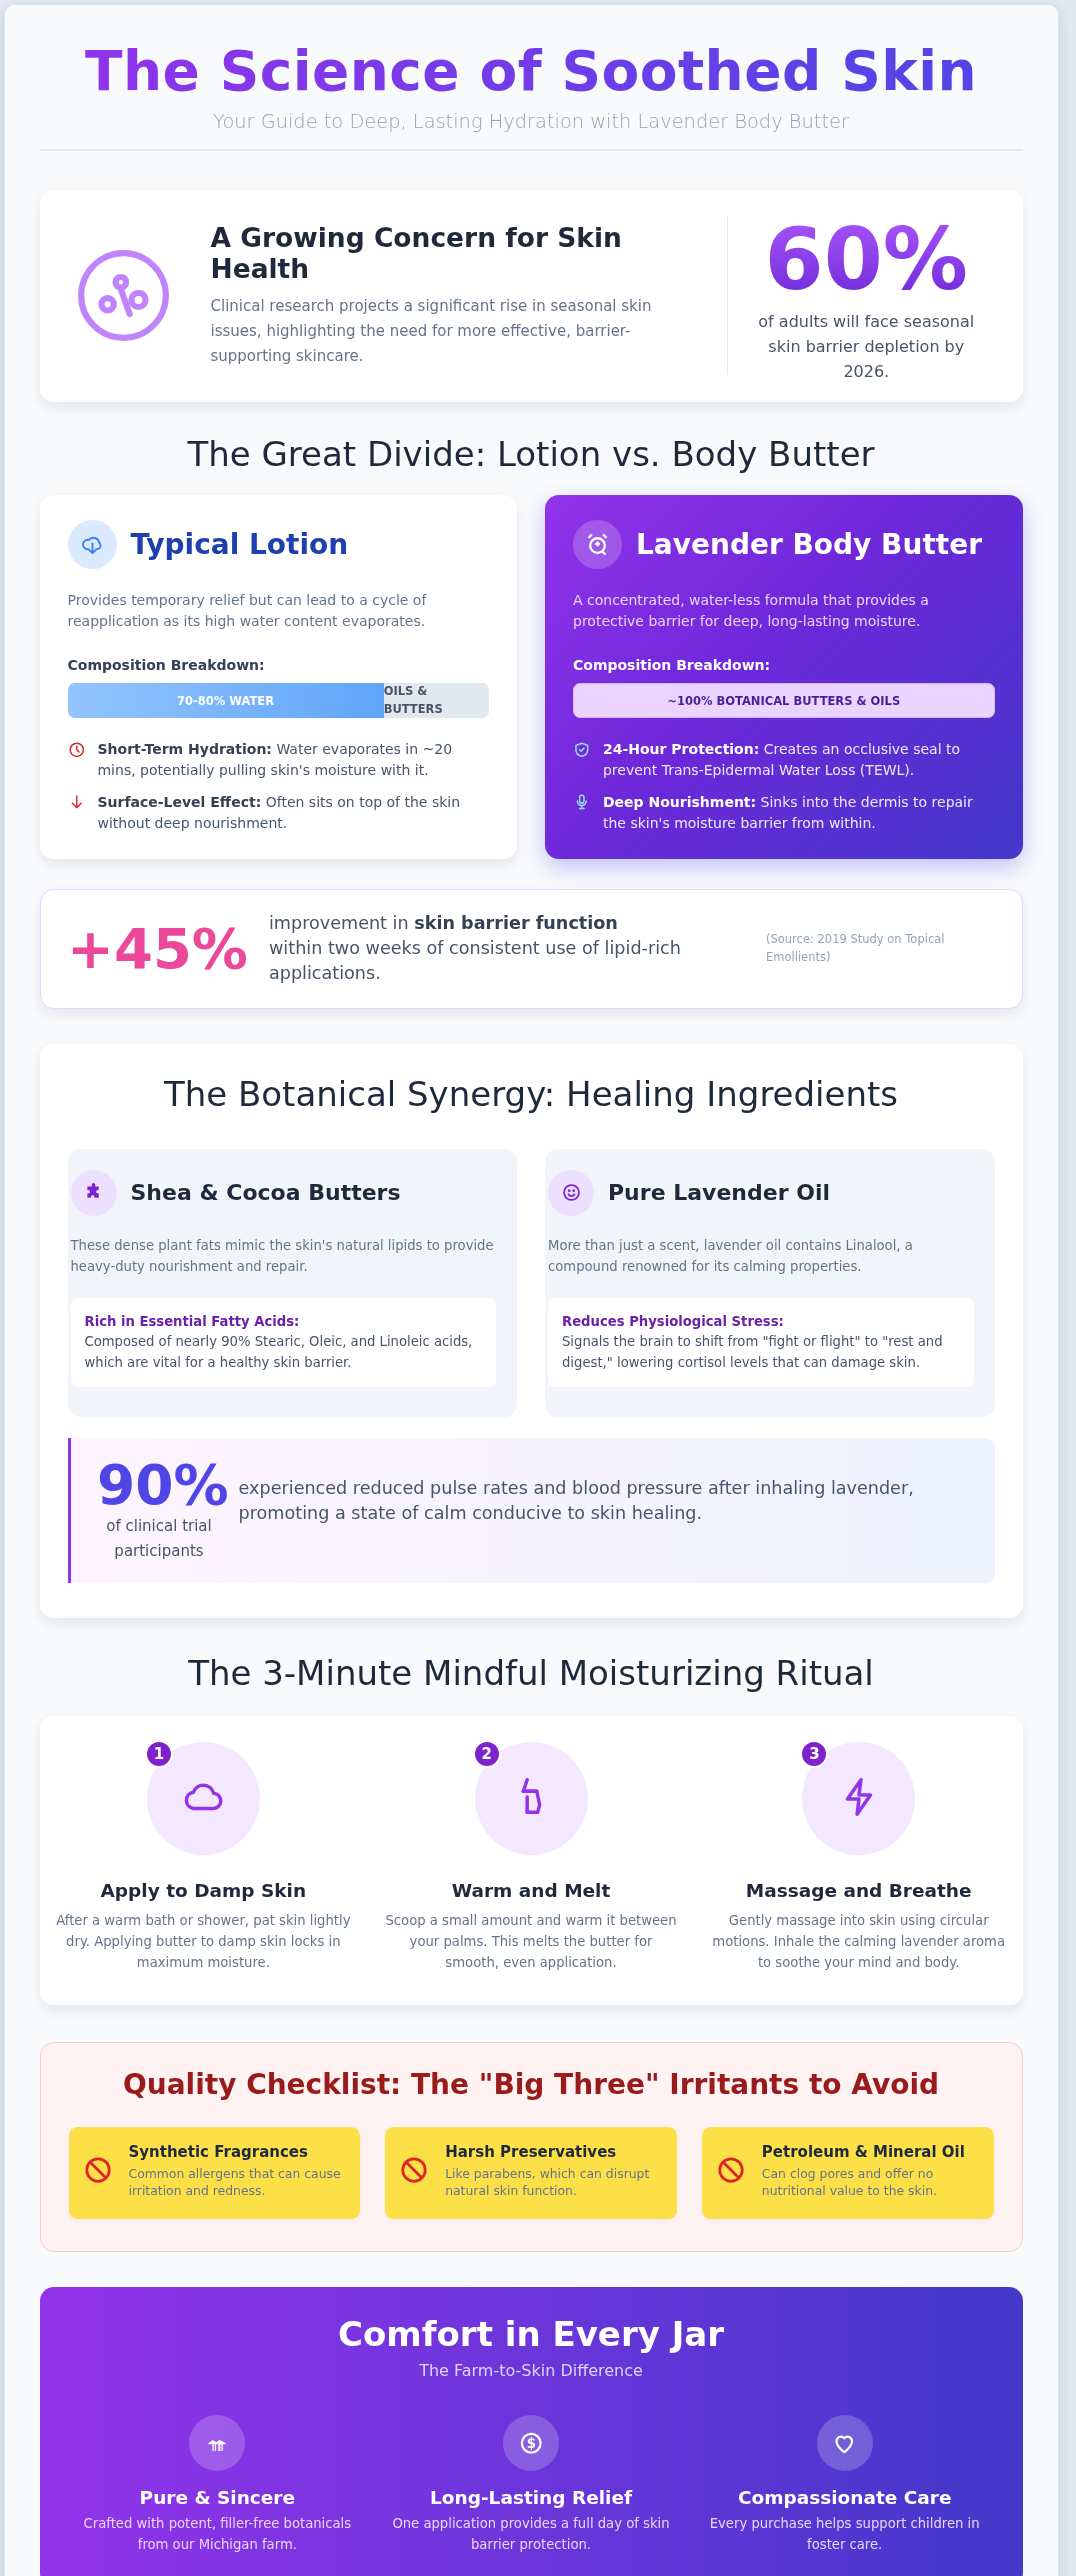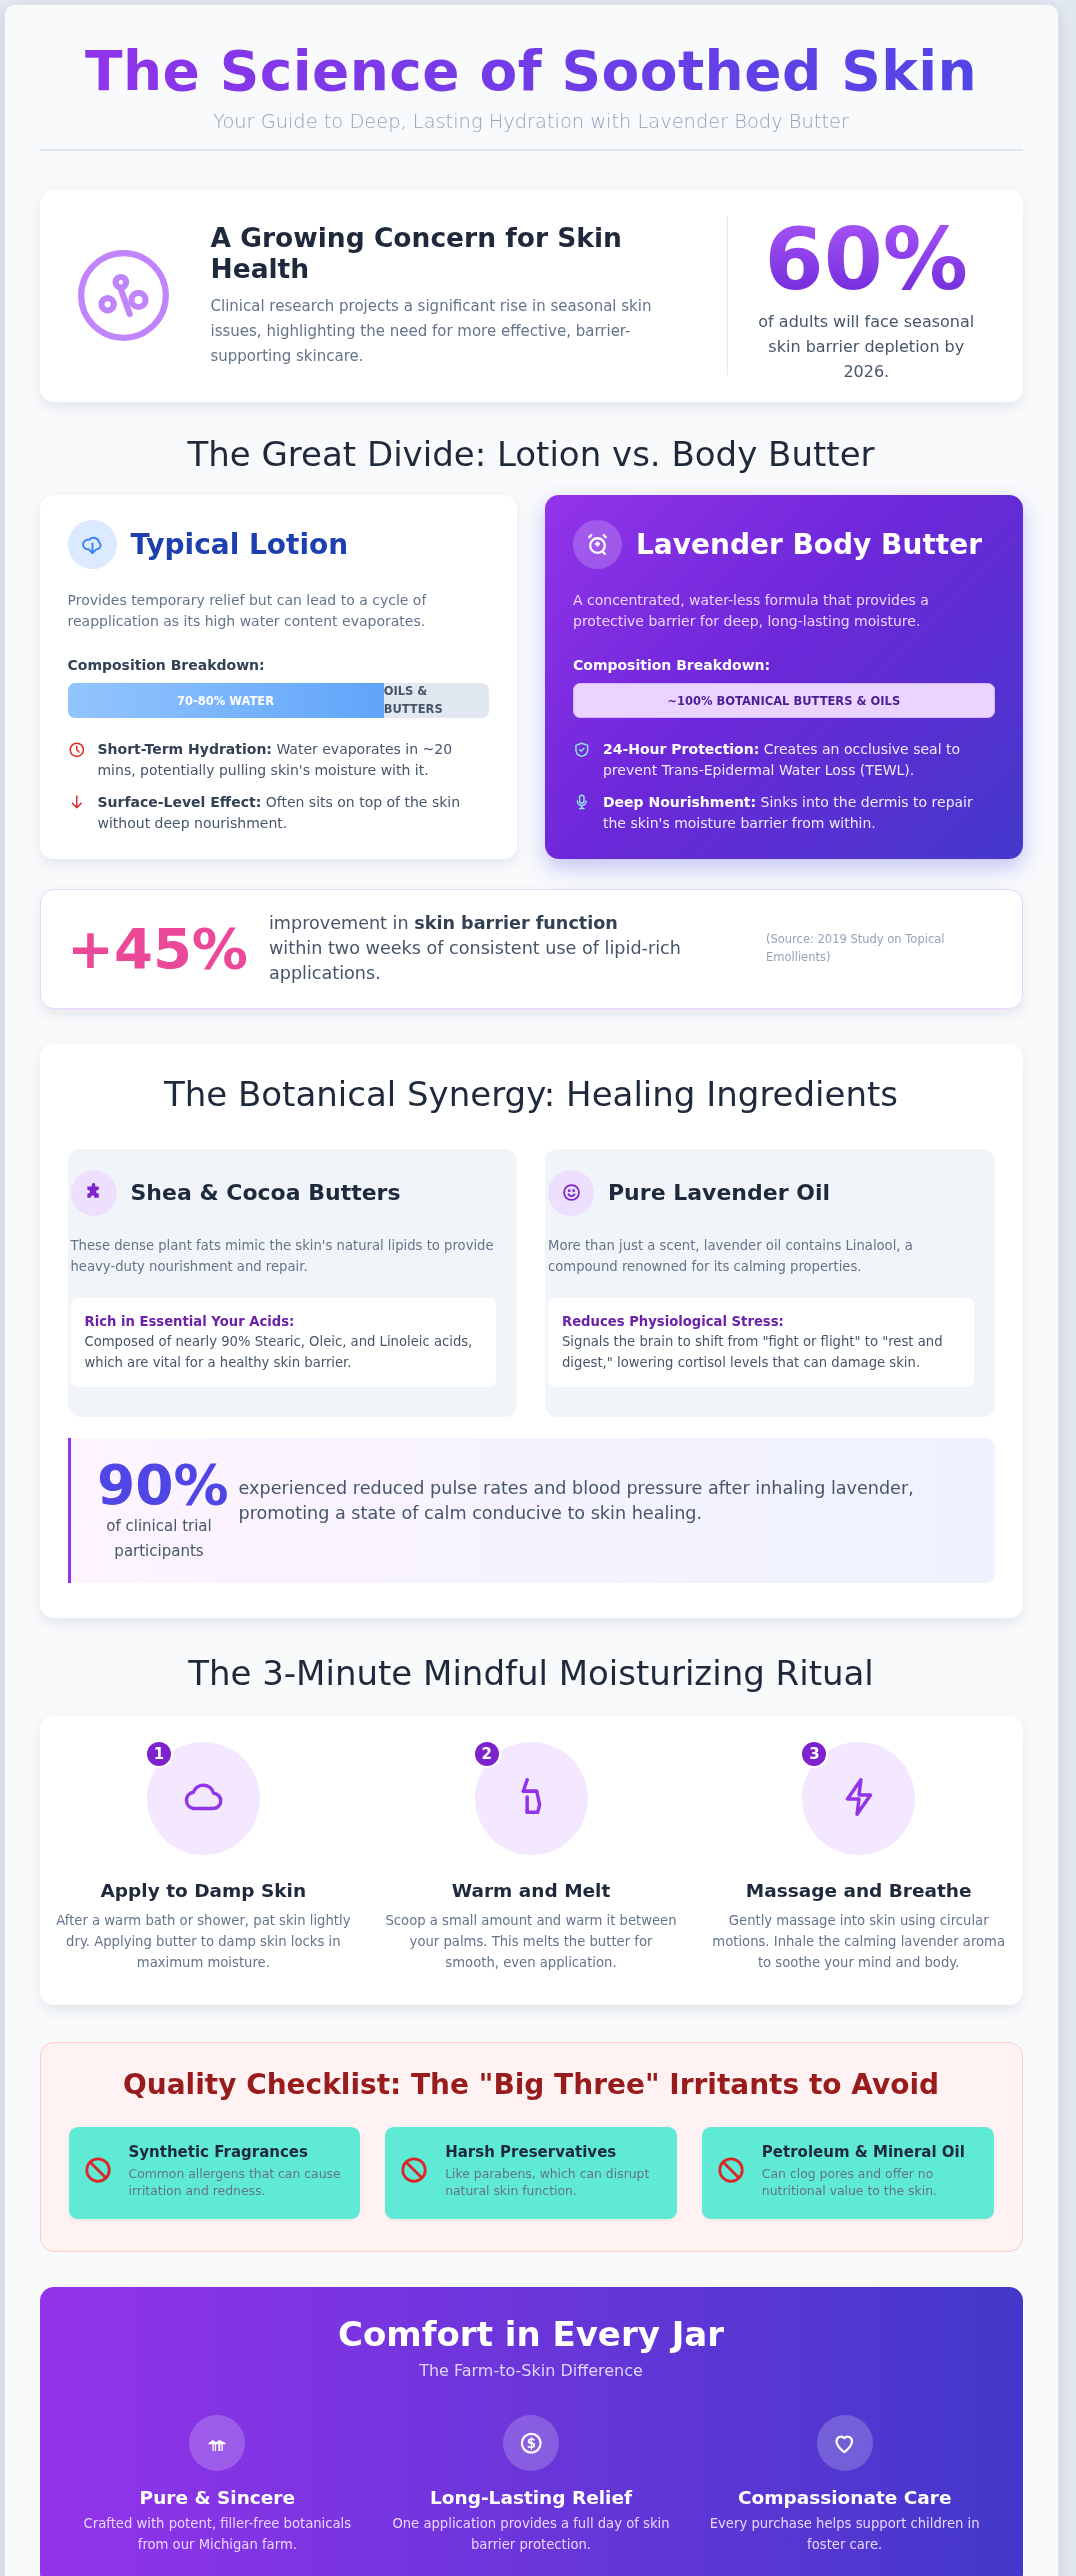--- a/index.html
+++ b/index.html
@@ -93,21 +93,21 @@
   .step { flex: 1; text-align: center; padding: 0 14px; }
   .step-circle { position: relative; width: 113px; height: 113px; border-radius: 50%; background: #f3e8ff; margin: 0 auto 25px auto; display: flex; align-items: center; justify-content: center; }
   .step-num { position: absolute; left: -1.8px; top: -1.8px; width: 28px; height: 28px; border-radius: 50%; background: #7e22ce; color: #fff; font-weight: bold; font-size: 15px; display: flex; align-items: center; justify-content: center; border: 2.6px solid #fff; }
   .step-name { font-size: 18.5px; font-weight: bold; color: #1e293b; margin-bottom: 8.8px; }
   .step-desc { font-size: 13.2px; color: #64748b; line-height: 21px; }
 
   
   .checklist { margin-top: 37px; background: #fef2f2; border: 1.8px solid #fecaca; border-radius: 14px; padding: 25px 28px 32px 28px; }
   .chk-title { text-align: center; font-size: 28px; font-weight: bold; color: #991b1b; margin-bottom: 26.5px; }
   .chk-grid { display: flex; gap: 25px; }
-  .chk-item { flex: 1; background: #5eead4; border-radius: 8.8px; padding: 16px 14px 19.4px 14px; display: flex; align-items: center; box-shadow: 0 1.8px 5.3px rgba(0,0,0,0.04); }
+  .chk-item { flex: 1; background: #fde047; border-radius: 8.8px; padding: 16px 14px 19.4px 14px; display: flex; align-items: center; box-shadow: 0 1.8px 5.3px rgba(0,0,0,0.04); }
   .chk-icon { flex: none; margin-right: 16px; }
   .chk-name { font-size: 15px; font-weight: bold; color: #1e293b; margin-bottom: 3.5px; }
   .chk-desc { font-size: 12.4px; color: #64748b; line-height: 17.6px; }
 
   
   .final { margin-top: 35px; border-radius: 14px; background: linear-gradient(90deg, #9333ea, #4338ca); color: #fff; text-align: center; padding: 26.5px 21px 32px 21px; }
   .final-title { font-size: 34px; font-weight: bold; }
   .final-sub { font-size: 16px; color: #ddd6fe; margin-top: 7px; }
   .final-grid { display: flex; margin-top: 35px; }
   .fi { flex: 1; padding: 0 7px; }
@@ -230,21 +230,21 @@
         <div class="bot-head">
           <div class="bot-icon">
             <svg width="21" height="21" viewBox="0 0 24 24" fill="#7e22ce">
                 <path d="M10 3a2 2 0 0 1 4 0v2h4v4h-1a2 2 0 1 0 0 4h1v5h-5v-1a2 2 0 1 0-4 0v1H5v-5h1a2 2 0 1 0 0-4H5V5h5z"></path>
               </svg>
           </div>
           <h3 class="bot-name">Shea &amp; Cocoa Butters</h3>
         </div>
         <p class="bot-desc">These dense plant fats mimic the skin's natural lipids to provide heavy-duty nourishment and repair.</p>
         <div class="bot-box">
-          <div class="bot-box-title">Rich in Essential Your Acids:</div>
+          <div class="bot-box-title">Rich in Essential Fatty Acids:</div>
           <div class="bot-box-text">Composed of nearly 90% Stearic, Oleic, and Linoleic acids, which are vital for a healthy skin barrier.</div>
         </div>
       </div>
       <div class="bot-card">
         <div class="bot-head">
           <div class="bot-icon">
             <svg width="21" height="21" viewBox="0 0 24 24" fill="none" stroke="#7e22ce" stroke-width="2" stroke-linecap="round">
                 <circle cx="12" cy="12" r="8.5"></circle>
                 <path d="M8.5 14a4 4 0 0 0 7 0"></path>
                 <circle cx="9.5" cy="10" r="0.6" fill="#7e22ce"></circle>

